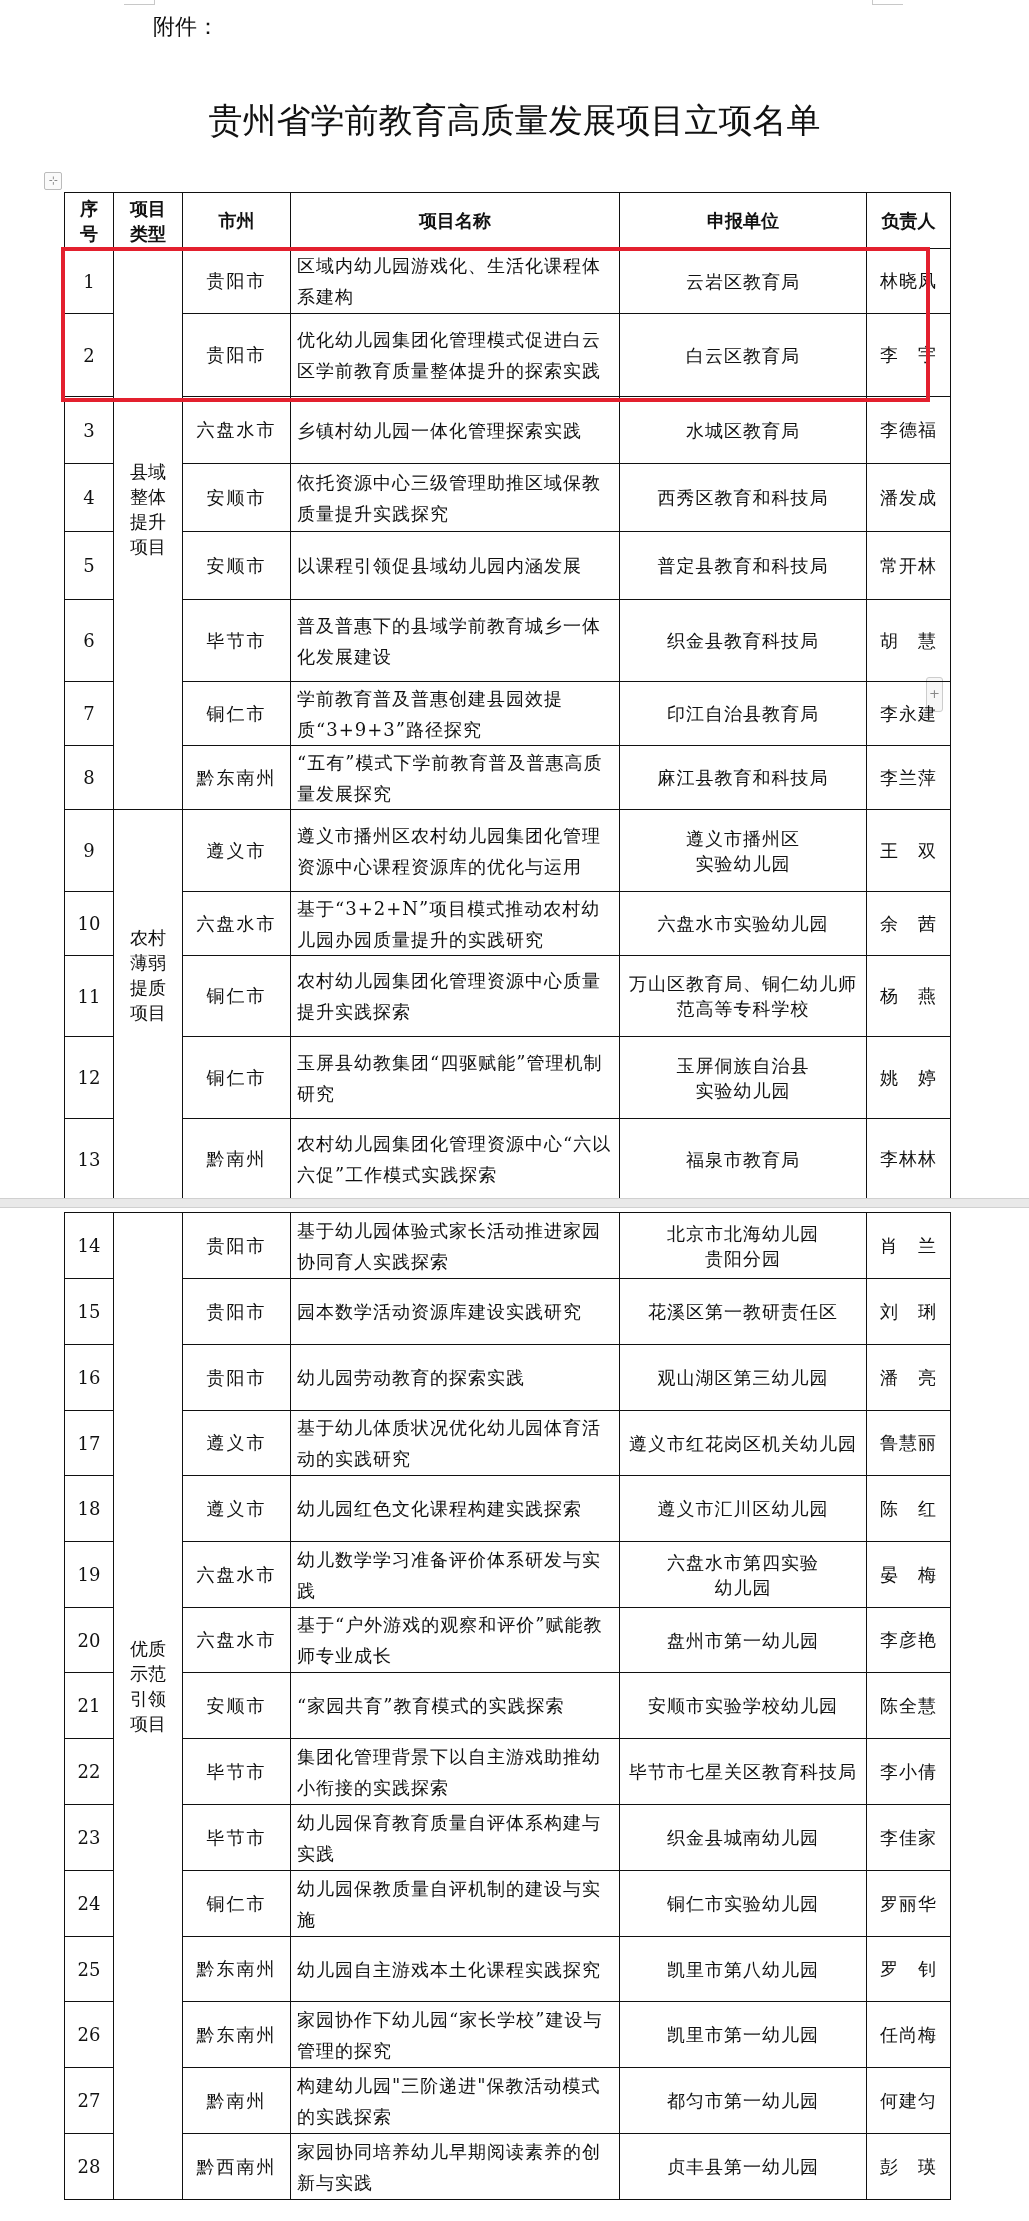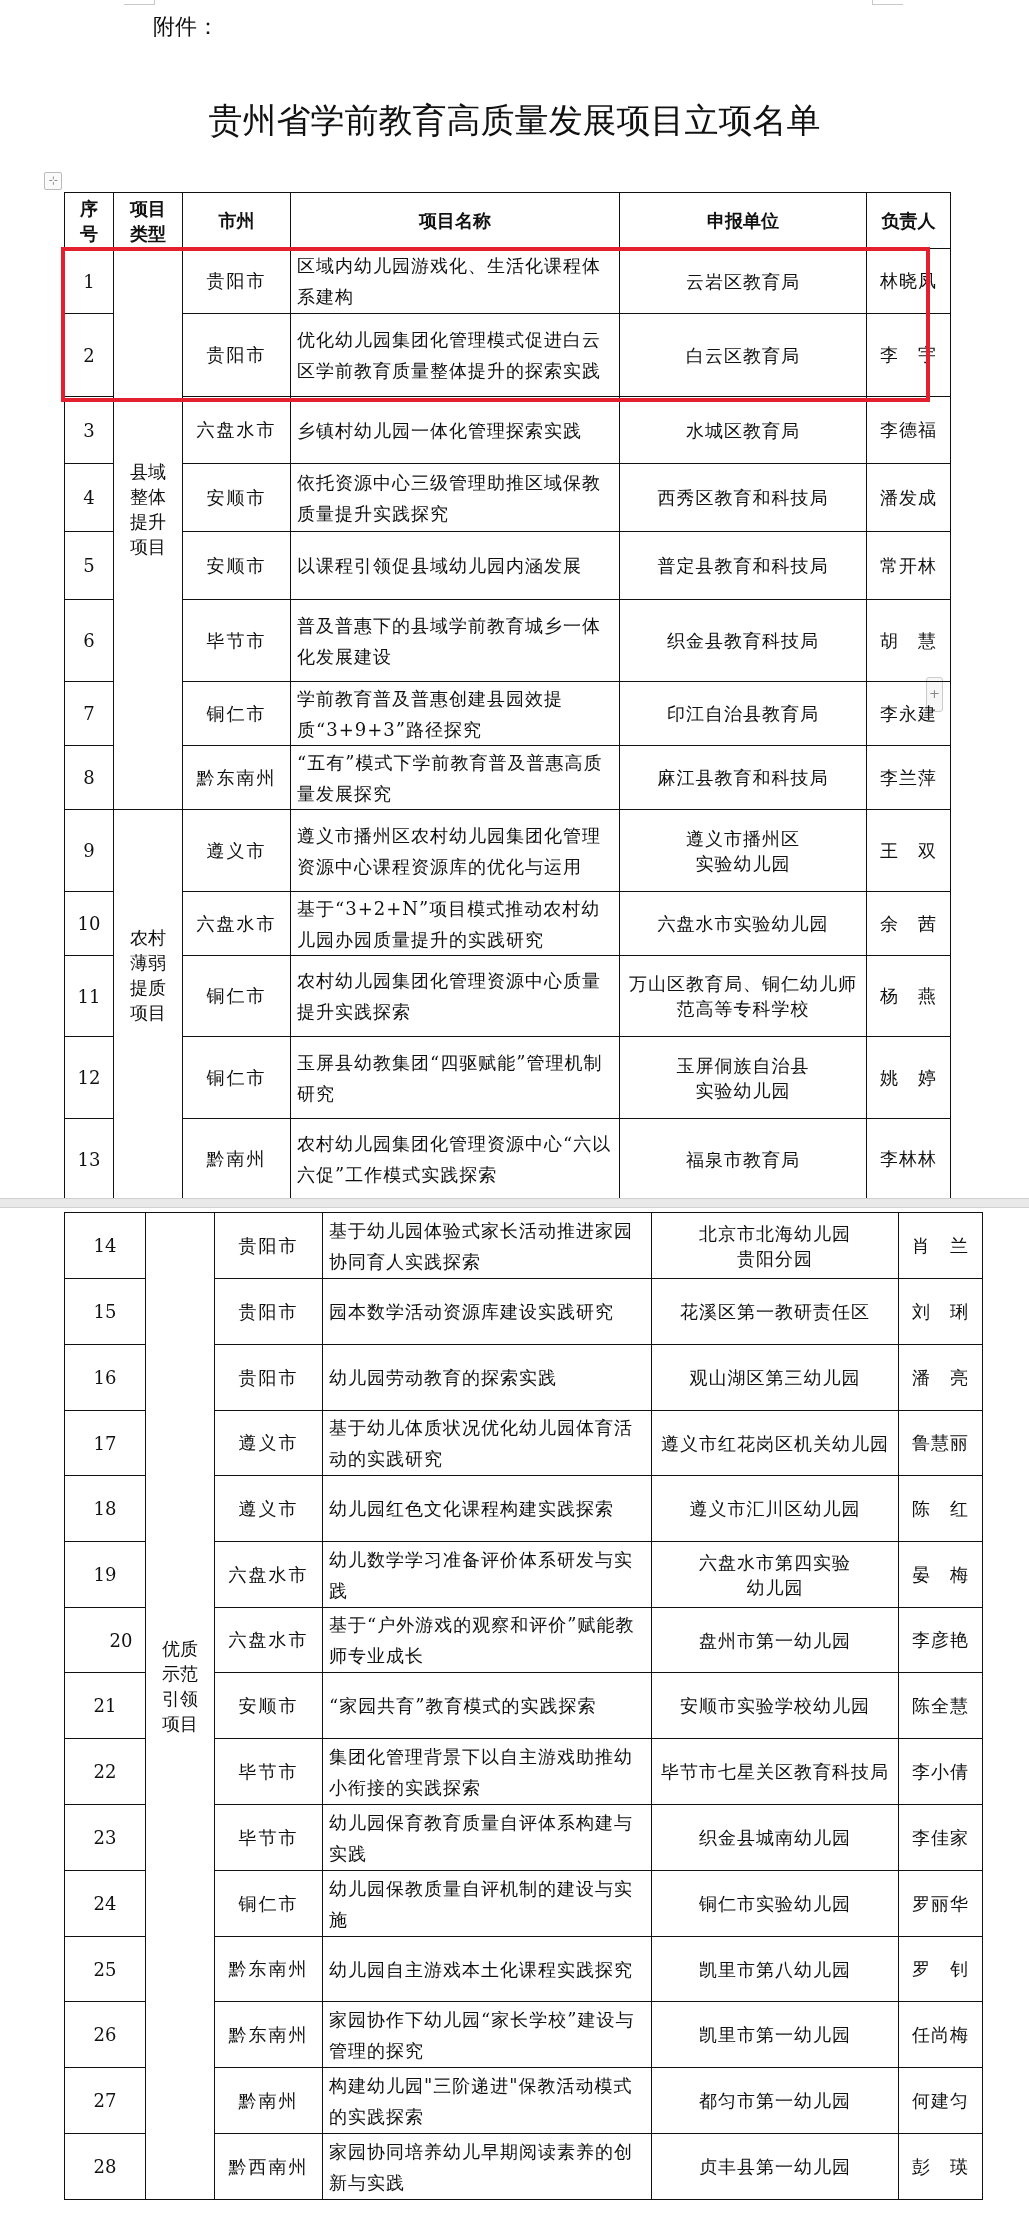--- a/index.html
+++ b/index.html
@@ -219,21 +219,21 @@
       </tr>
       <tr style="height: 66px;">
         <td class="c-no" style="white-space: pre-line;">19</td>
         <td class="c-city" style="white-space: pre-line;">六盘水市</td>
         <td class="c-name" style="white-space: pre-line;">幼儿数学学习准备评价体系研发与实践</td>
         <td class="c-unit" style="white-space: pre-line;">六盘水市第四实验
 幼儿园</td>
         <td class="c-lead" style="white-space: pre-line;">晏　梅</td>
       </tr>
       <tr style="height: 65px;">
-        <td class="c-no" style="white-space: pre-line; padding-left: 32px;">20</td>
+        <td class="c-no" style="white-space: pre-line;">20</td>
         <td class="c-city" style="white-space: pre-line;">六盘水市</td>
         <td class="c-name" style="white-space: pre-line;">基于“户外游戏的观察和评价”赋能教师专业成长</td>
         <td class="c-unit" style="white-space: pre-line;">盘州市第一幼儿园</td>
         <td class="c-lead" style="white-space: pre-line;">李彦艳</td>
       </tr>
       <tr style="height: 66px;">
         <td class="c-no" style="white-space: pre-line;">21</td>
         <td class="c-city" style="white-space: pre-line;">安顺市</td>
         <td class="c-name" style="white-space: pre-line;">“家园共育”教育模式的实践探索</td>
         <td class="c-unit" style="white-space: pre-line;">安顺市实验学校幼儿园</td>

